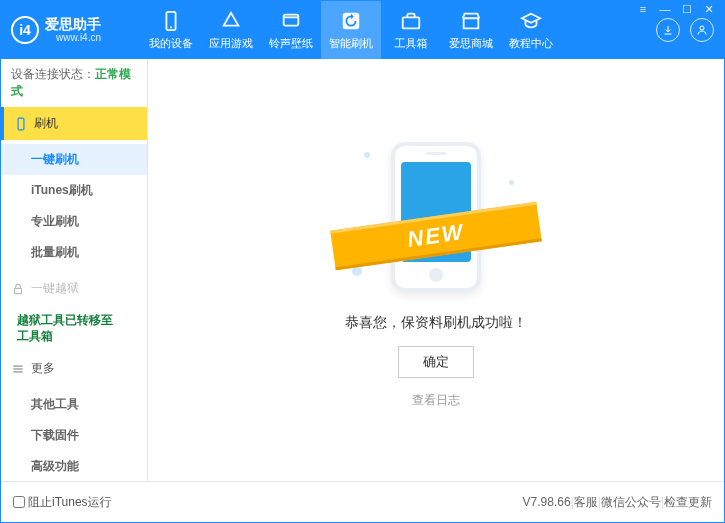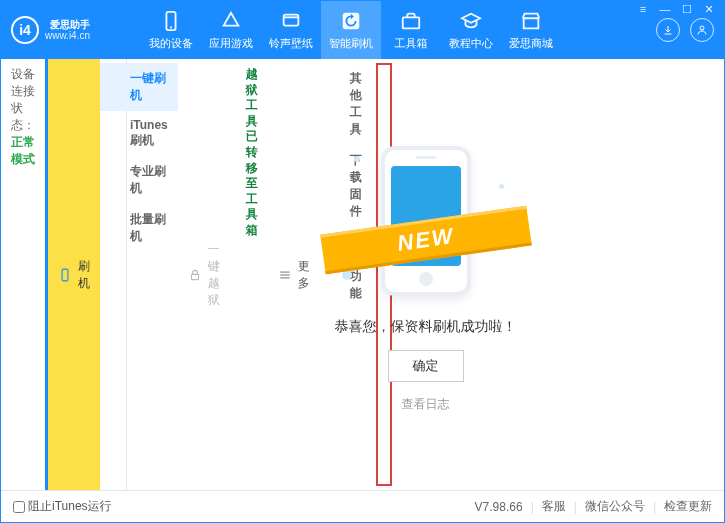--- a/index.html
+++ b/index.html
@@ -4,34 +4,34 @@
 <style>
   * { box-sizing: border-box; margin: 0; padding: 0; }
   body { font-family: "Microsoft YaHei", Arial, sans-serif; font-size: 12px; color: #333; background: #fff; }
   .window { width: 725px; height: 523px; border: 1px solid #1a8cff; background: #fff; display: flex; flex-direction: column; overflow: hidden; }
 
   
   .header { height: 58px; background: #1a8cff; display: flex; align-items: center; color: #fff; padding: 0 10px 0 10px; text-align: right; }
   .brand { display: flex; align-items: center; gap: 6px; min-width: 130px; }
   .brand-logo { width: 28px; height: 28px; border: 2px solid #fff; border-radius: 50%; display: flex; align-items: center; justify-content: center; font-weight: bold; font-size: 14px; }
   .brand-text { display: flex; flex-direction: column; line-height: 1.1; }
-  .brand-title { font-size: 10px; font-weight: bold; }
+  .brand-title { font-size: 14px; font-weight: bold; }
   .brand-url { font-size: 10px; opacity: 0.85; }
   .nav { display: flex; height: 100%; }
   .nav-item { width: 60px; height: 100%; display: flex; flex-direction: column; align-items: center; justify-content: center; gap: 4px; cursor: pointer; font-size: 11px; }
   .nav-item.active { background: rgba(255,255,255,0.22); }
   .nav-icon { width: 22px; height: 22px; opacity: 0.95; }
   .header-right { margin-left: auto; display: flex; align-items: center; gap: 10px; }
   .circ-btn { width: 24px; height: 24px; border: 1.5px solid rgba(255,255,255,0.8); border-radius: 50%; display:flex; align-items:center; justify-content:center; cursor:pointer; }
   .window-controls { position: absolute; top: 2px; right: 8px; display: flex; gap: 6px; color: #fff; font-size: 11px; align-items:center; }
   .win-ctrl { width: 16px; height: 14px; display:flex; align-items:center; justify-content:center; cursor:pointer; opacity:0.9; }
 
   
   .body { flex: 1; display: flex; overflow: hidden; }
-  .sidebar { width: 126px; border-right: 1px solid #e5e5e5; display: flex; flex-direction: row; }
+  .sidebar { width: 147px; border-right: 1px solid #e5e5e5; display: flex; flex-direction: column; }
   .conn-row { padding: 7px 10px; font-size: 12px; color: #666; }
   .conn-mode { color: #2fa84f; font-weight: bold; }
   .section-header { display: flex; align-items: center; gap: 6px; padding: 8px 10px; color: #555; font-size: 12px; }
   .section-header.blue { border-left: 3px solid #1a8cff; color:#333; background:#fde047; }
   .section-header .s-icon { width: 14px; height: 14px; flex-shrink: 0; }
   .sub-items { padding: 4px 0 4px 0; font-weight: bold; }
   .sub-item { padding: 7px 10px 7px 30px; color: #666; cursor: pointer; font-size: 12px; }
   .sub-item.active { background: #e6f2ff; color: #1a8cff; }
   .sub-group-label { padding: 4px 10px 4px 16px; color:#15803d; line-height:1.3; }
   .highlight-box { border: 2px solid #d9433e; margin: 4px; padding: 4px 6px; display: flex; gap: 14px; align-items:center; }
@@ -49,21 +49,21 @@
   .ribbon { position:absolute; left:-14px; right:-14px; top:84px; height:40px; background:#ffb400; transform:rotate(-8deg); display:flex; align-items:center; justify-content:center; color:#fff; font-weight:900; font-size:22px; letter-spacing:2px; border-top:3px solid #ffcf59; border-bottom:3px solid #e59a00; font-style:italic; }
   .sparkle { position:absolute; width:8px; height:8px; background:#cfe9fb; border-radius:50%; }
   .s1{ top:20px; left:18px; width:6px; height:6px; }
   .s2{ top:48px; right:12px; width:5px; height:5px; }
   .s3{ bottom:26px; left:6px; width:10px; height:10px; }
   .success-text { font-size: 14px; color:#333; margin-bottom: 14px; }
   .ok-btn { padding: 6px 24px; border:1px solid #ccc; background:#fff; color:#333; font-size:13px; cursor:pointer; margin-bottom:14px; }
   .log-link { color:#999; font-size:12px; cursor:pointer; }
 
   
-  .footer { height: 32px; border-top:1px solid #e5e5e5; display:flex; align-items:center; padding: 0 12px; font-size:12px; color:#666; gap:8px; }
+  .footer { height: 41px; border-top:1px solid #e5e5e5; display:flex; align-items:center; padding: 0 12px; font-size:12px; color:#666; }
   .footer-sp { flex:1; }
   .footer-link { cursor:pointer; }
   .sep { color:#ddd; }
 </style>
 </head>
 <body>
 
 <div class="window">
   <div class="window-controls">
     <span class="win-ctrl">≡</span>
@@ -112,31 +112,31 @@
       </div>
       <div class="nav-item">
         <svg class="nav-icon" viewBox="0 0 24 24" fill="none" stroke="#fff" stroke-width="2">
             <rect x="3" y="8" width="18" height="12" rx="1"></rect>
             <path d="M8 8 V6 a2 2 0 0 1 2-2 h4 a2 2 0 0 1 2 2 v2"></path>
           </svg>
         <span>工具箱</span>
       </div>
       <div class="nav-item">
         <svg class="nav-icon" viewBox="0 0 24 24" fill="none" stroke="#fff" stroke-width="2">
+            <path d="M4 9 h16 v11 H4z"></path>
+            <path d="M3 9 L5 4 h14 l2 5"></path>
+          </svg>
+        <span>爱思商城</span>
+      </div>
+      <div class="nav-item">
+        <svg class="nav-icon" viewBox="0 0 24 24" fill="none" stroke="#fff" stroke-width="2">
             <path d="M2 9 L12 4 L22 9 L12 14 Z"></path>
             <path d="M6 11 v5 c0 1 3 3 6 3 s6-2 6-3 v-5"></path>
           </svg>
         <span>教程中心</span>
-      </div>
-      <div class="nav-item">
-        <svg class="nav-icon" viewBox="0 0 24 24" fill="none" stroke="#fff" stroke-width="2">
-            <path d="M4 9 h16 v11 H4z"></path>
-            <path d="M3 9 L5 4 h14 l2 5"></path>
-          </svg>
-        <span>爱思商城</span>
       </div>
     </div>
     <div class="header-right">
       <div class="circ-btn">
         <svg width="12" height="12" viewBox="0 0 24 24" fill="none" stroke="#fff" stroke-width="2">
             <path d="M12 4 v10"></path>
             <path d="M7 11 l5 5 5-5"></path>
             <path d="M5 20 h14"></path>
           </svg>
       </div>

